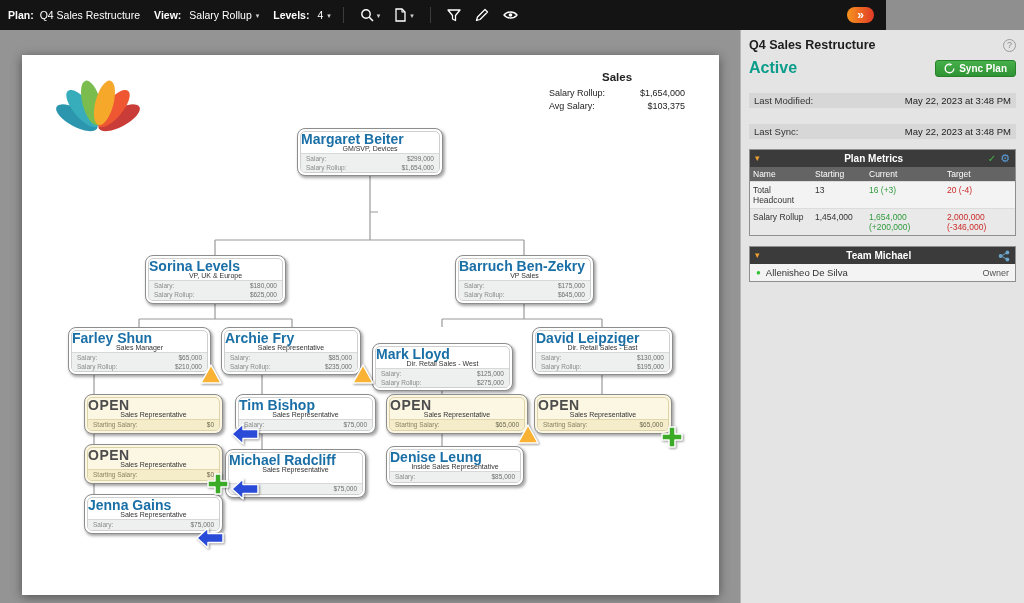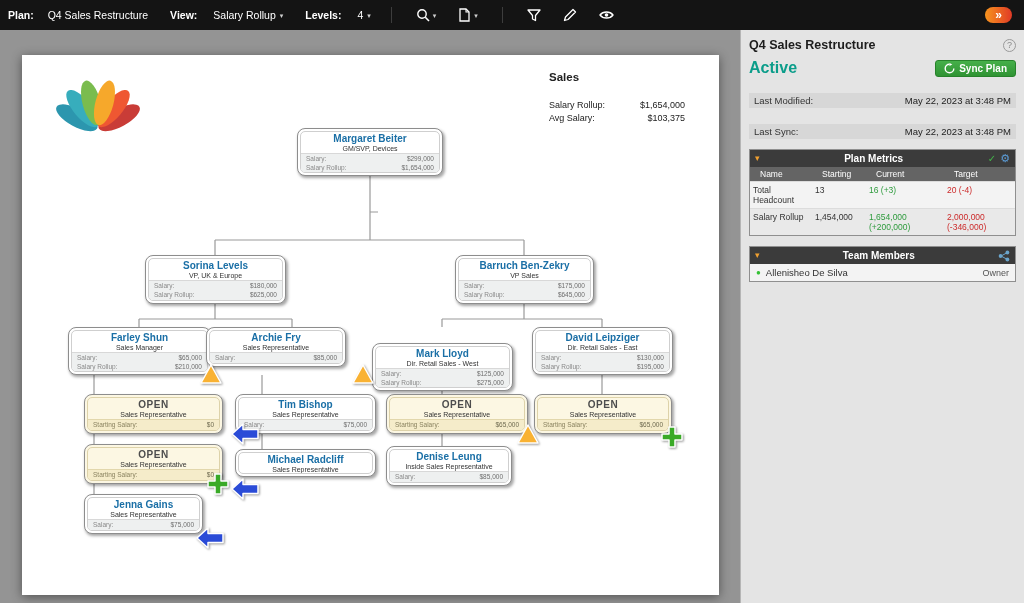--- a/index.html
+++ b/index.html
@@ -1,43 +1,43 @@
 <!DOCTYPE html>
 <html><head>
 <meta charset="utf-8">
 <style>
   *{margin:0;padding:0;box-sizing:border-box}
   html,body{width:1024px;height:603px;overflow:hidden}
   body{font-family:"Liberation Sans",sans-serif;background:#8f8f8f;position:relative}
   button{background:none;border:none;font:inherit;color:inherit;cursor:pointer;padding:0}
 
   
-  .topbar{position:absolute;top:0;left:0;width:1024px;height:30px;background:#141414;display:flex;align-items:center;gap:14px;padding:0 8px;color:#fff;font-size:10.5px;z-index:30}
+  .topbar{position:absolute;top:0;left:0;width:886px;height:30px;background:#141414;display:flex;align-items:center;gap:6px;padding:0 8px;color:#fff;font-size:10.5px;z-index:30}
   .tb-label{font-weight:bold;margin-left:8px;white-space:nowrap}
   .tb-value{white-space:nowrap}
   .tb-dd{display:flex;align-items:center;gap:4px;margin-left:2px;color:#fff}
   .caret{font-size:7px;color:#cfcfcf;line-height:1}
   .tb-sep{width:1px;height:16px;background:#3d3d3d;margin:0 6px}
   .tb-icon{display:flex;align-items:center;gap:3px;padding:0 4px}
   .tb-spacer{flex:1}
   .tb-expand{width:27px;height:16px;border-radius:8px;background:linear-gradient(90deg,#f7941e,#e03a26);color:#fff;font-weight:bold;font-size:12px;line-height:14px;text-align:center;margin-right:4px}
 
   
   .canvas{position:absolute;top:30px;left:0;width:740px;height:573px;background:#949494;overflow:hidden}
   .page{position:absolute;left:22px;top:25px;width:697px;height:540px;background:#fff;box-shadow:0 2px 10px rgba(0,0,0,.45)}
   .connectors{position:absolute;left:0;top:0;z-index:1}
   .logo{position:absolute;left:30px;top:14px;z-index:2}
   .summary{position:absolute;right:34px;top:16px;width:136px;z-index:2;font-size:9px;color:#222}
-  .sum-title{font-weight:bold;font-size:11.5px;text-align:left;margin-bottom:16px}
+  .sum-title{font-weight:bold;font-size:11.5px;text-align:center;margin-bottom:4px}
   .sum-row{display:flex;justify-content:space-between;line-height:13px}
 
   
   .node{position:absolute;z-index:3;background:#fff;border:1px solid #8d8d8d;border-radius:8px;box-shadow:1.5px 2px 3px rgba(0,0,0,.35);padding:2px}
   .node-inner{border:1px solid #cfcfcf;border-radius:5px;height:100%;display:flex;flex-direction:column;overflow:hidden;background:inherit}
-  .node-name{color:#1a6fa6;font-weight:bold;font-size:10px;text-align:center;margin-top:2px;line-height:10px;white-space:nowrap}
+  .node-name{color:#1a6fa6;font-weight:bold;font-size:14px;margin-top:2px;line-height:10px;white-space:nowrap}
   .node-title{font-size:7px;color:#333;text-align:center;line-height:9px;white-space:nowrap}
   .node-fields{margin-top:auto;background:#eef0f0;border-top:1px solid #d8d8d8;padding:1px 5px;font-size:6.5px;color:#8a8a8a;border-radius:0 0 4px 4px}
   .nf{display:flex;justify-content:space-between;line-height:8.5px}
   .nfv{color:#6e6e6e}
   .node.open{background:#fcf7e3}
   .node.open .node-inner{border-color:#ddd2a9}
   .node.open .node-fields{background:#f5ecca;border-top-color:#e2d7ac;color:#8a8360}
   .node.open .node-fields .nfv{color:#6e6a50}
   .node.open .node-name{color:#4d4d4d;letter-spacing:.5px}
 
@@ -61,21 +61,21 @@
   .panel{margin-top:10px;border:1px solid #8f8f8f;background:#f3f3f3}
   .panel-head{height:17px;background:#3b3b3b;display:flex;align-items:center;padding:0 5px;gap:4px}
   .chev{color:#f0a030;font-size:9px;line-height:1}
   .panel-title{flex:1;text-align:center;color:#fff;font-size:10px;font-weight:bold}
   .ph-icons{display:flex;align-items:center;gap:4px}
   .check{color:#43b649;font-size:10px;line-height:1}
   .gear{color:#5b9bd5;font-size:11px;line-height:1}
 
   .mth,.mtr{display:grid;grid-template-columns:62px 54px 78px 72px}
   .mth{background:#646464;color:#fff;font-size:8.5px}
-  .mhc{padding:2px 10px}
+  .mhc{padding:2px 3px}
   .mtr{font-size:8.5px;color:#333;border-top:1px solid #dcdcdc}
   .mtr.alt{background:#e9e9e9}
   .mc{padding:3px 3px;line-height:10px}
   .mc.pos{color:#2e9b3d}
   .mc.neg{color:#cc2a2a}
 
   .member-row{display:flex;align-items:center;padding:3px 6px;background:#f3f3f3;gap:5px}
   .dot{color:#35c135;font-size:8px;line-height:1}
   .mname{flex:1;font-size:9.5px;color:#333}
   .mrole{font-size:9px;color:#555}
@@ -231,21 +231,21 @@
               <span class="nfv">$65,000</span>
             </div>
           <div class="nf">
               <span>Salary Rollup:</span>
               <span class="nfv">$210,000</span>
             </div>
         </div>
       </div>
     </div>
 
-    <div class="node" style="left:184px;top:272px;width:140px;height:40px">
+    <div class="node" style="left:199px;top:272px;width:140px;height:48px">
       <div class="node-inner">
         <div class="node-name">Archie Fry</div>
         <div class="node-title">Sales Representative</div>
         <div class="node-fields">
           <div class="nf">
               <span>Salary:</span>
               <span class="nfv">$85,000</span>
             </div>
           <div class="nf">
               <span>Salary Rollup:</span>
@@ -347,47 +347,47 @@
         <div class="node-title">Sales Representative</div>
         <div class="node-fields">
           <div class="nf">
               <span>Starting Salary:</span>
               <span class="nfv">$0</span>
             </div>
         </div>
       </div>
     </div>
 
-    <div class="node" style="left:213px;top:394px;width:141px;height:28px">
+    <div class="node" style="left:203px;top:394px;width:141px;height:49px">
       <div class="node-inner">
         <div class="node-name">Michael Radcliff</div>
         <div class="node-title">Sales Representative</div>
         <div class="node-fields">
           <div class="nf">
               <span>Salary:</span>
               <span class="nfv">$75,000</span>
             </div>
         </div>
       </div>
     </div>
 
-    <div class="node" style="left:364px;top:391px;width:126px;height:40px">
+    <div class="node" style="left:364px;top:391px;width:138px;height:40px">
       <div class="node-inner">
         <div class="node-name">Denise Leung</div>
         <div class="node-title">Inside Sales Representative</div>
         <div class="node-fields">
           <div class="nf">
               <span>Salary:</span>
               <span class="nfv">$85,000</span>
             </div>
         </div>
       </div>
     </div>
 
-    <div class="node" style="left:62px;top:439px;width:119px;height:40px">
+    <div class="node" style="left:62px;top:439px;width:139px;height:40px">
       <div class="node-inner">
         <div class="node-name">Jenna Gains</div>
         <div class="node-title">Sales Representative</div>
         <div class="node-fields">
           <div class="nf">
               <span>Salary:</span>
               <span class="nfv">$75,000</span>
             </div>
         </div>
       </div>
@@ -474,21 +474,21 @@
         <div class="mc">Salary Rollup</div>
         <div class="mc">1,454,000</div>
         <div class="mc pos">1,654,000 (+200,000)</div>
         <div class="mc neg">2,000,000 (-346,000)</div>
       </div>
     </div>
 
     <div class="panel">
       <div class="panel-head">
         <span class="chev">▾</span>
-        <span class="panel-title">Team Members</span>
+        <span class="panel-title">Team Michael</span>
         <span class="ph-icons">
           <svg width="12" height="12" viewBox="0 0 12 12">
             <line x1="3" y1="6" x2="9.3" y2="2.6" stroke="#6aa5cc" stroke-width="1"></line>
             <line x1="3" y1="6" x2="9.3" y2="9.4" stroke="#6aa5cc" stroke-width="1"></line>
             <circle cx="2.6" cy="6" r="1.9" fill="#6aa5cc"></circle>
             <circle cx="9.4" cy="2.5" r="1.9" fill="#6aa5cc"></circle>
             <circle cx="9.4" cy="9.5" r="1.9" fill="#6aa5cc"></circle>
           </svg>
         </span>
       </div>

